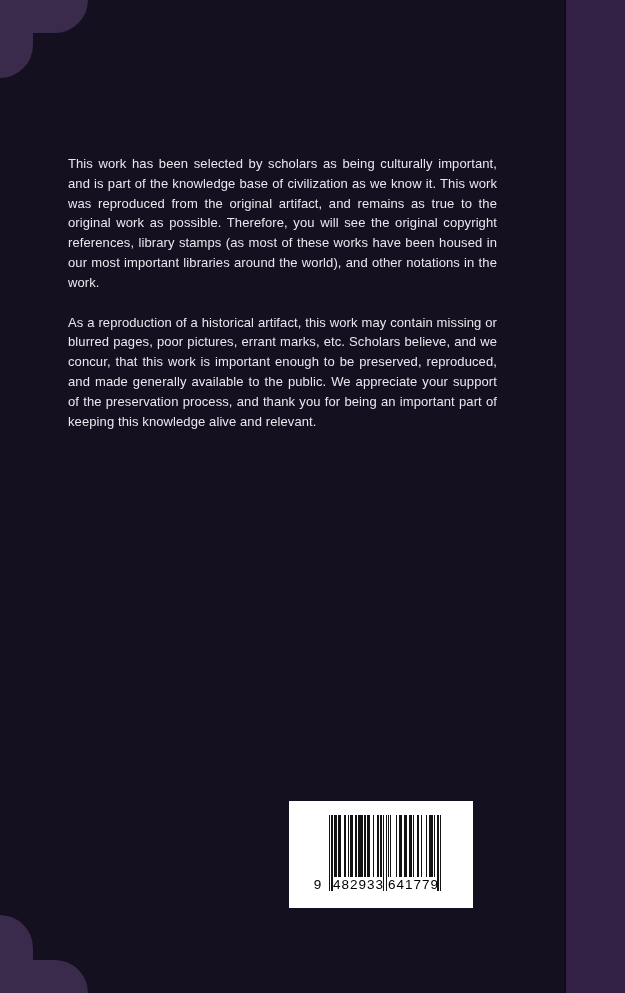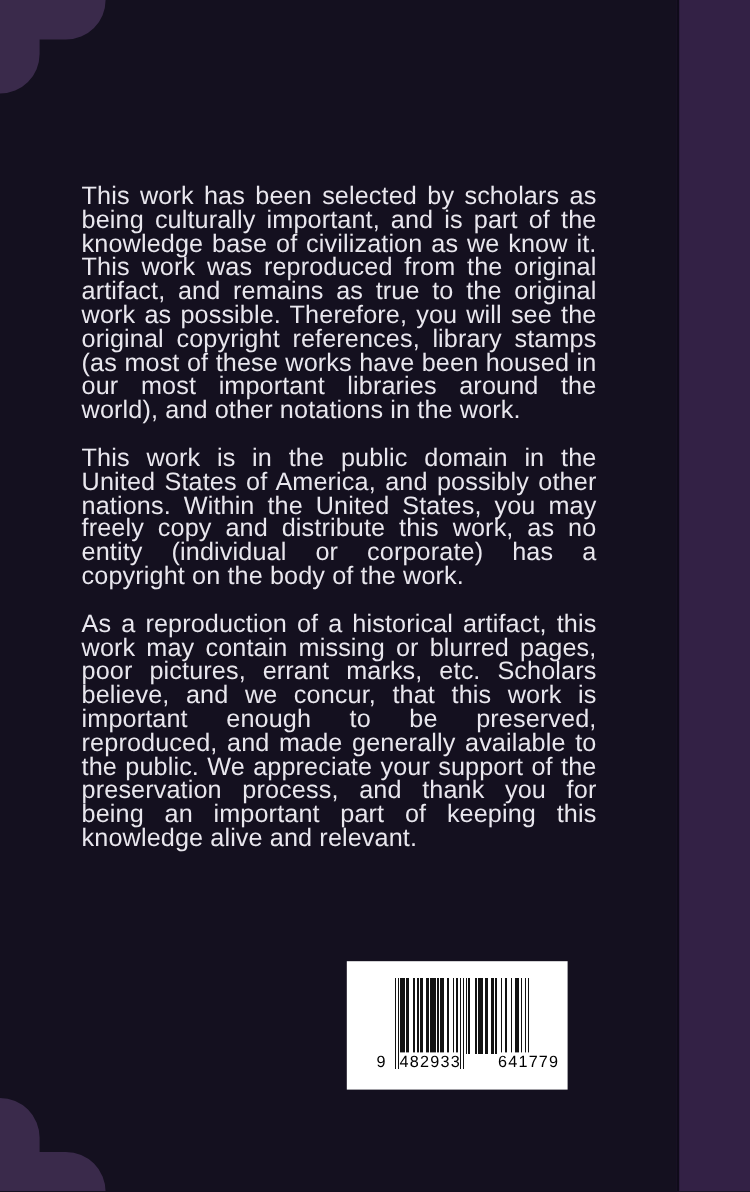--- a/index.html
+++ b/index.html
@@ -21,59 +21,58 @@
   .spine {
     position: absolute; top: 0; right: 0; bottom: 0; width: 59px;
     background: var(--spine, #332145);
     border-left: 2px solid #0F0B19;
   }
 
   
   .notice {
     position: absolute; left: 68px; top: 154px; width: 429px;
     color: var(--text, #E9E7EE);
-    font-size: 21px; line-height: 19.8px;
+    font-size: 13px; line-height: 19.8px;
     text-align: justify; letter-spacing: 0.1px;
   }
   .notice p { margin: 0 0 20px 0; }
 
   
   .barcode {
     position: absolute; left: 289px; top: 801px; width: 184px; height: 107px;
     background: var(--barcode-bg, #FFFFFF);
   }
   .bars { position: absolute; left: 40px; top: 14px; width: 112px; height: 76px; }
   .bars rect { fill: var(--barcode-bars, #121212); }
   .digits {
     position: absolute; top: 76px; left: 0; width: 100%; height: 16px;
     color: #000; font-size: 13.5px; line-height: 16px; letter-spacing: 1px;
   }
   .digits span { position: absolute; background: var(--barcode-bg, #FFFFFF); text-align: center; }
   .d0 { left: 21px; width: 16px; text-align: right; }
   .d1 { left: 44px; width: 49px; }
-  .d2 { left: 99px; width: 49px; margin-left: 27px; }
+  .d2 { left: 99px; width: 49px; }
 </style>
 </head>
 <body>
 
 <div class="cover">
 
   <svg class="orn orn-top" viewBox="0 0 90 90" xmlns="http://www.w3.org/2000/svg" aria-hidden="true">
     <path d="M0,0 L88,0 A33,33 0 0 1 55,33 L33,33 L33,45 A33,33 0 0 1 0,78 Z"></path>
   </svg>
 
   <svg class="orn orn-bottom" viewBox="0 0 90 90" xmlns="http://www.w3.org/2000/svg" aria-hidden="true">
     <path d="M0,0 L88,0 A33,33 0 0 1 55,33 L33,33 L33,45 A33,33 0 0 1 0,78 Z"></path>
   </svg>
 
   <div class="spine"></div>
 
   <div class="notice">
     <p>This work has been selected by scholars as being culturally important, and is part of the knowledge base of civilization as we know it. This work was reproduced from the original artifact, and remains as true to the original work as possible. Therefore, you will see the original copyright references, library stamps (as most of these works have been housed in our most important libraries around the world), and other notations in the work.</p>
-    <p>This work is in the public domain in the United States of America, and possibly other nations. Within the United States, you may freely copy and distribute this work, as no entity (individual or corporate) has a copyright on the body of the work.</p>
     <p>As a reproduction of a historical artifact, this work may contain missing or blurred pages, poor pictures, errant marks, etc. Scholars believe, and we concur, that this work is important enough to be preserved, reproduced, and made generally available to the public. We appreciate your support of the preservation process, and thank you for being an important part of keeping this knowledge alive and relevant.</p>
   </div>
 
   <div class="barcode">
     <svg id="barcode-bars" class="bars" viewBox="0 0 95 76" preserveAspectRatio="none" shape-rendering="crispEdges" xmlns="http://www.w3.org/2000/svg" aria-hidden="true">
         <rect x="0" y="0" width="1" height="76"></rect>
         <rect x="2" y="0" width="1" height="76"></rect>
         <rect x="4" y="0" width="3" height="63"></rect>
         <rect x="8" y="0" width="2" height="63"></rect>
         <rect x="13" y="0" width="1" height="63"></rect>

